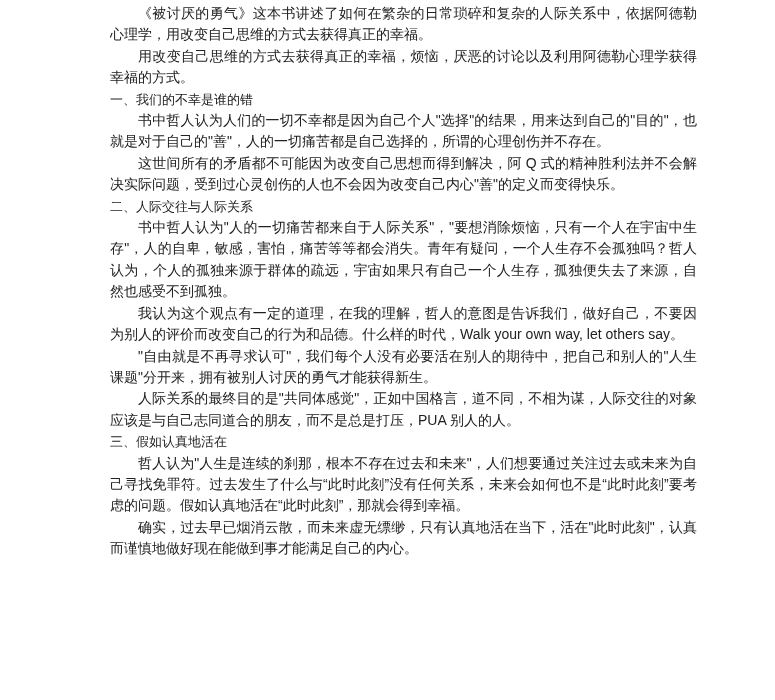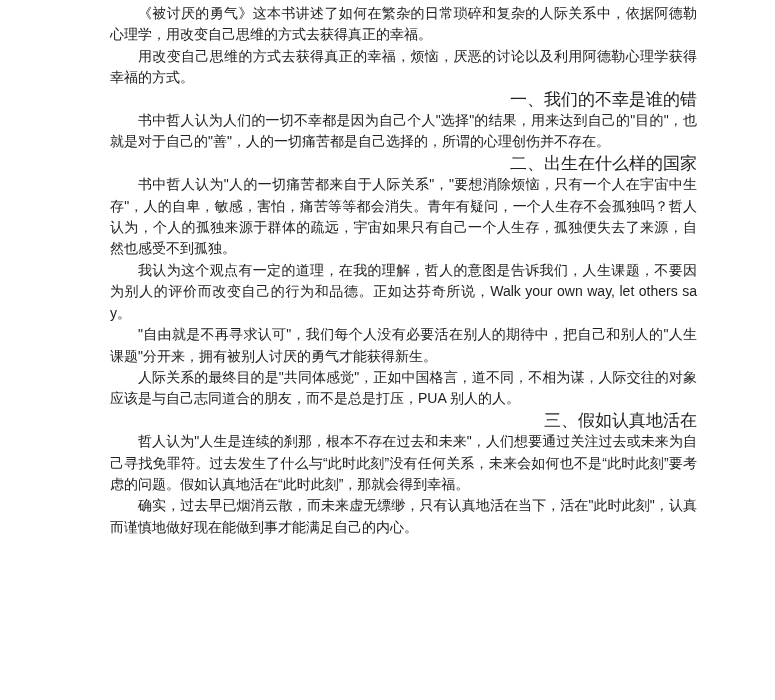--- a/index.html
+++ b/index.html
@@ -27,42 +27,43 @@
   }
   .para {
     margin: 0;
     padding: 0;
     text-indent: 2em;
     word-break: break-all;
   }
   .heading {
     margin: 0;
     padding: 0;
-    font-size: 17px;
+    font-size: 13px;
     font-weight: 400;
     line-height: 21.4px;
-    text-align: right;
+    text-align: left;
     text-indent: 0;
     color: #212121;
   }
 </style>
 </head>
 <body>
 
 <div class="page">
 
   <p class="para">《被讨厌的勇气》这本书讲述了如何在繁杂的日常琐碎和复杂的人际关系中，依据阿德勒心理学，用改变自己思维的方式去获得真正的幸福。</p>
   <p class="para">用改变自己思维的方式去获得真正的幸福，烦恼，厌恶的讨论以及利用阿德勒心理学获得幸福的方式。</p>
 
   <h2 class="heading">一、我们的不幸是谁的错</h2>
   <p class="para">书中哲人认为人们的一切不幸都是因为自己个人"选择"的结果，用来达到自己的"目的"，也就是对于自己的"善"，人的一切痛苦都是自己选择的，所谓的心理创伤并不存在。</p>
+  <p class="para">这世间所有的矛盾都不可能因为改变自己思想而得到解决，阿 Q 式的精神胜利法并不会解决实际问题，受到过心灵创伤的人也不会因为改变自己内心"善"的定义而变得快乐。</p>
 
-  <h2 class="heading">二、出生在什么样的国家</h2>
+  <h2 class="heading">二、人际交往与人际关系</h2>
   <p class="para">书中哲人认为"人的一切痛苦都来自于人际关系"，"要想消除烦恼，只有一个人在宇宙中生存"，人的自卑，敏感，害怕，痛苦等等都会消失。青年有疑问，一个人生存不会孤独吗？哲人认为，个人的孤独来源于群体的疏远，宇宙如果只有自己一个人生存，孤独便失去了来源，自然也感受不到孤独。</p>
-  <p class="para">我认为这个观点有一定的道理，在我的理解，哲人的意图是告诉我们，人生课题，不要因为别人的评价而改变自己的行为和品德。正如达芬奇所说，Walk your own way, let others say。</p>
+  <p class="para">我认为这个观点有一定的道理，在我的理解，哲人的意图是告诉我们，做好自己，不要因为别人的评价而改变自己的行为和品德。什么样的时代，Walk your own way, let others say。</p>
   <p class="para">"自由就是不再寻求认可"，我们每个人没有必要活在别人的期待中，把自己和别人的"人生课题"分开来，拥有被别人讨厌的勇气才能获得新生。</p>
   <p class="para">人际关系的最终目的是"共同体感觉"，正如中国格言，道不同，不相为谋，人际交往的对象应该是与自己志同道合的朋友，而不是总是打压，PUA 别人的人。</p>
 
   <h2 class="heading">三、假如认真地活在</h2>
   <p class="para">哲人认为"人生是连续的刹那，根本不存在过去和未来"，人们想要通过关注过去或未来为自己寻找免罪符。过去发生了什么与“此时此刻”没有任何关系，未来会如何也不是“此时此刻”要考虑的问题。假如认真地活在“此时此刻”，那就会得到幸福。</p>
   <p class="para">确实，过去早已烟消云散，而未来虚无缥缈，只有认真地活在当下，活在"此时此刻"，认真而谨慎地做好现在能做到事才能满足自己的内心。</p>
 
 </div>
 
 </body></html>

